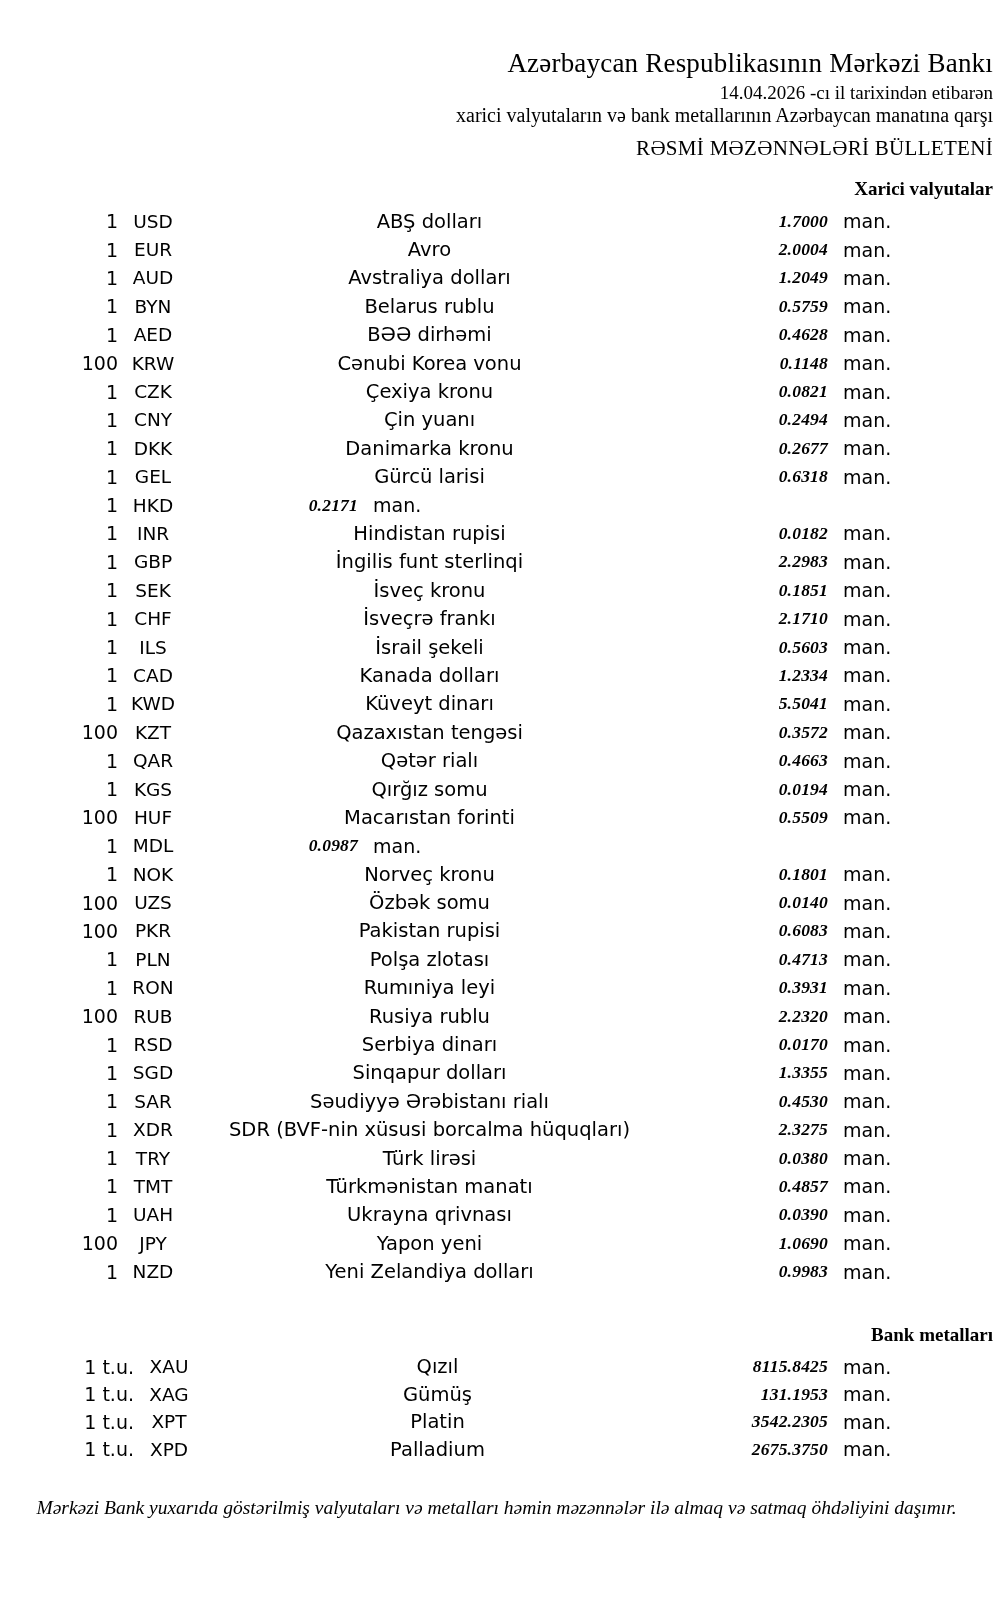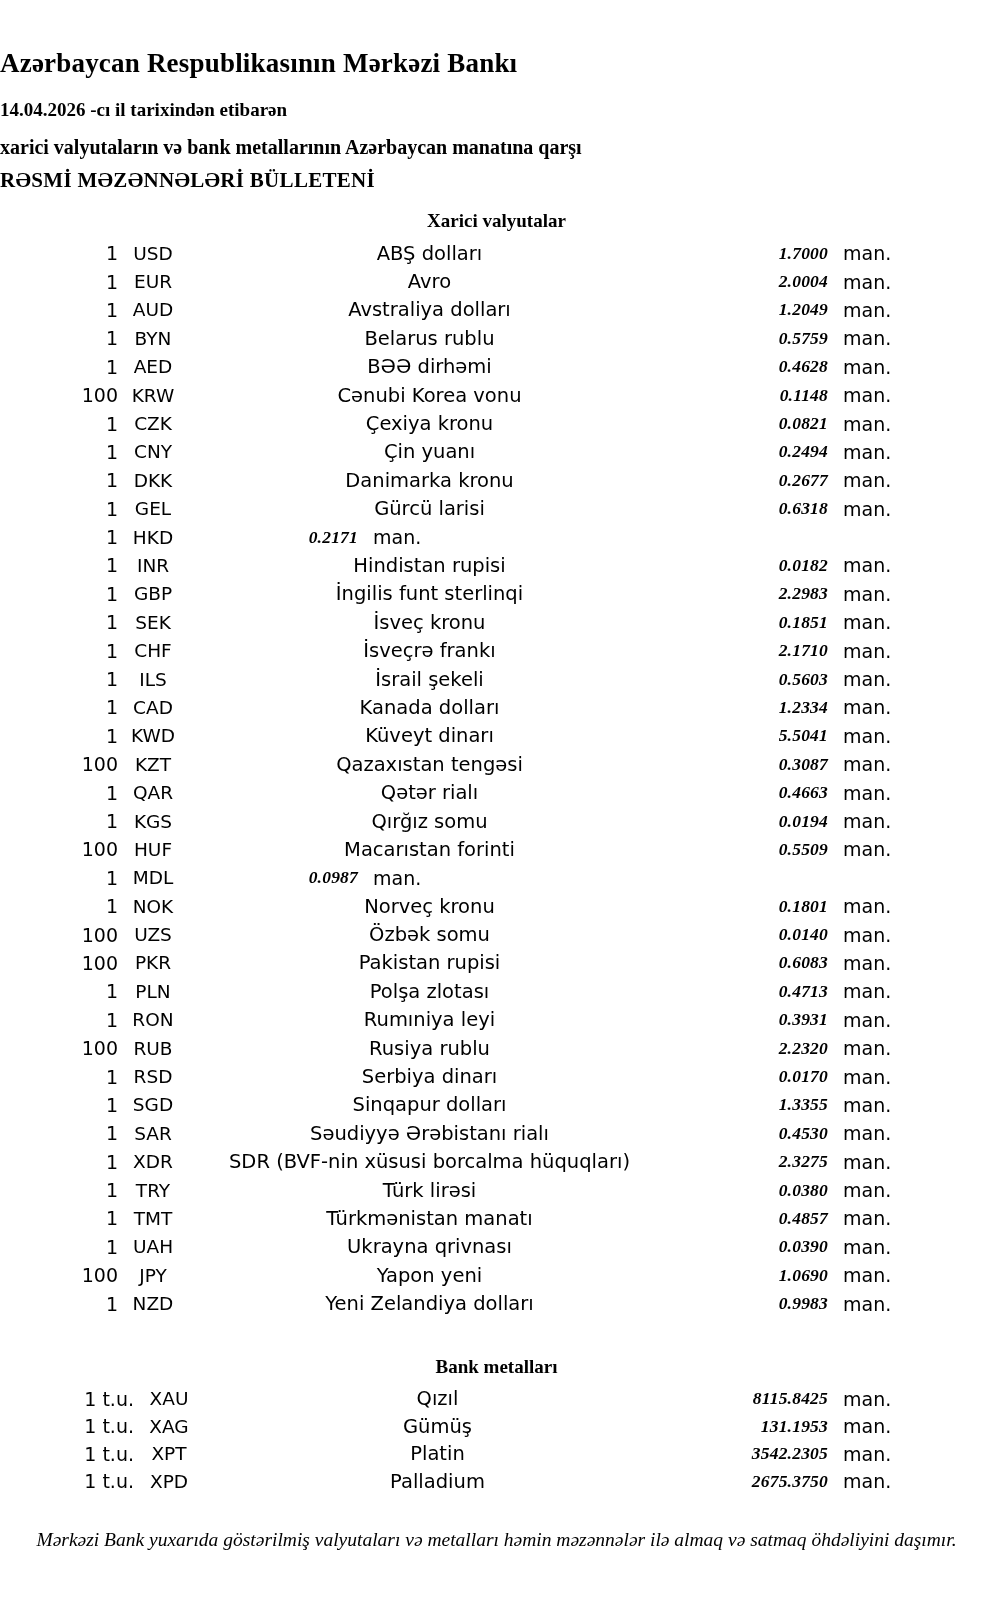--- a/index.html
+++ b/index.html
@@ -10,44 +10,43 @@
   .page {
     position: relative;
     width: 993px;
     height: 1600px;
     background: #ffffff;
     color: #000000;
     overflow: hidden;
     font-family: "DejaVu Sans", sans-serif;
   }
   .header {
-    text-align: left;
+    text-align: right;
     font-family: "Liberation Serif", serif;
-    font-weight: bold;
+    font-weight: normal;
   }
   .bank-title {
     padding-top: 48px;
     font-size: 27px;
     letter-spacing: 0.2px;
   }
   .date-line {
-    margin-top: 20px;
+    margin-top: 3px;
     font-size: 19px;
   }
   .subtitle-line {
-    margin-top: 15px;
     font-size: 20px;
   }
   .bulletin-title {
     margin-top: 9px;
     font-size: 21px;
     letter-spacing: 0.3px;
   }
   .section-title {
-    text-align: center;
+    text-align: right;
     font-family: "Liberation Serif", serif;
     font-weight: bold;
     font-size: 19px;
   }
   .section-title.currencies {
     margin-top: 17px;
   }
   .section-title.metals {
     margin-top: 38px;
   }
@@ -265,21 +264,21 @@
     <span class="cell-code">KWD</span>
     <span class="cell-name">Küveyt dinarı</span>
     <span class="cell-rate">5.5041</span>
     <span class="cell-unit">man.</span>
   </div>
 
   <div class="row">
     <span class="cell-qty">100</span>
     <span class="cell-code">KZT</span>
     <span class="cell-name">Qazaxıstan tengəsi</span>
-    <span class="cell-rate">0.3087</span>
+    <span class="cell-rate">0.3572</span>
     <span class="cell-unit">man.</span>
   </div>
 
   <div class="row">
     <span class="cell-qty">1</span>
     <span class="cell-code">QAR</span>
     <span class="cell-name">Qətər rialı</span>
     <span class="cell-rate">0.4663</span>
     <span class="cell-unit">man.</span>
   </div>

